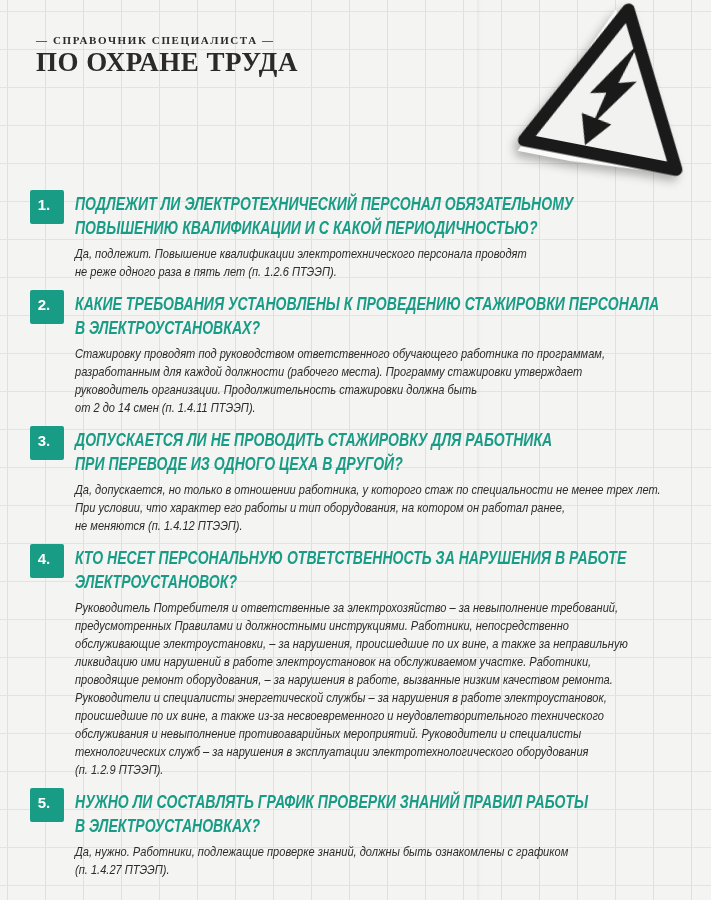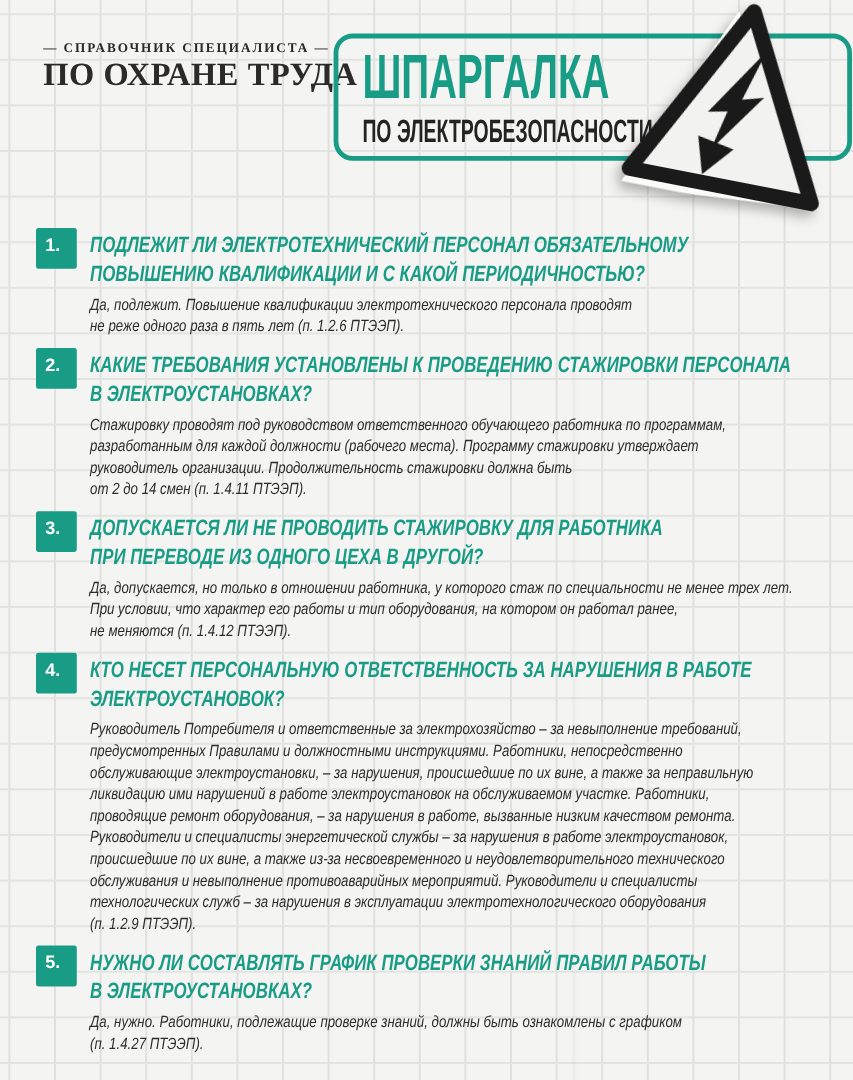--- a/index.html
+++ b/index.html
@@ -79,24 +79,20 @@
 
 <div class="page">
   <div class="seam"></div>
 
   <header class="header">
     <div class="brand">
       <div class="brand-top">— СПРАВОЧНИК СПЕЦИАЛИСТА —</div>
       <div class="brand-bottom">ПО ОХРАНЕ ТРУДА</div>
     </div>
 
-    <div class="title-box">
-      <div class="title-main">ШПАРГАЛКА</div>
-      <div class="title-sub">ПО ЭЛЕКТРОБЕЗОПАСНОСТИ</div>
-    </div>
 
     <svg class="hazard" viewBox="0 0 100 100" xmlns="http://www.w3.org/2000/svg">
 
       <g transform="translate(-4,4) rotate(-4 50 50)">
         <polygon points="50,2 99,95 1,95" fill="#fbfbfa"></polygon>
       </g>
 
       <polygon points="50,5 96,93 4,93" fill="#f2f2f0" stroke="#1a1a1a" stroke-width="7.5" stroke-linejoin="round"></polygon>
 
       <polygon points="60,23 37,58 46.5,56 42,76 63,46 52.5,49" fill="#1a1a1a"></polygon>

